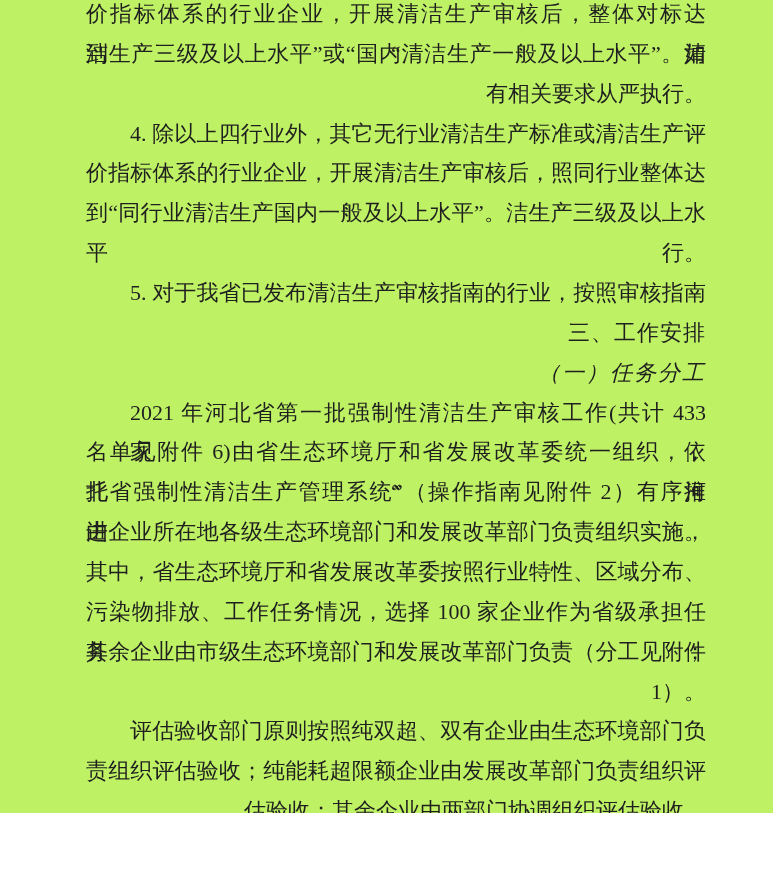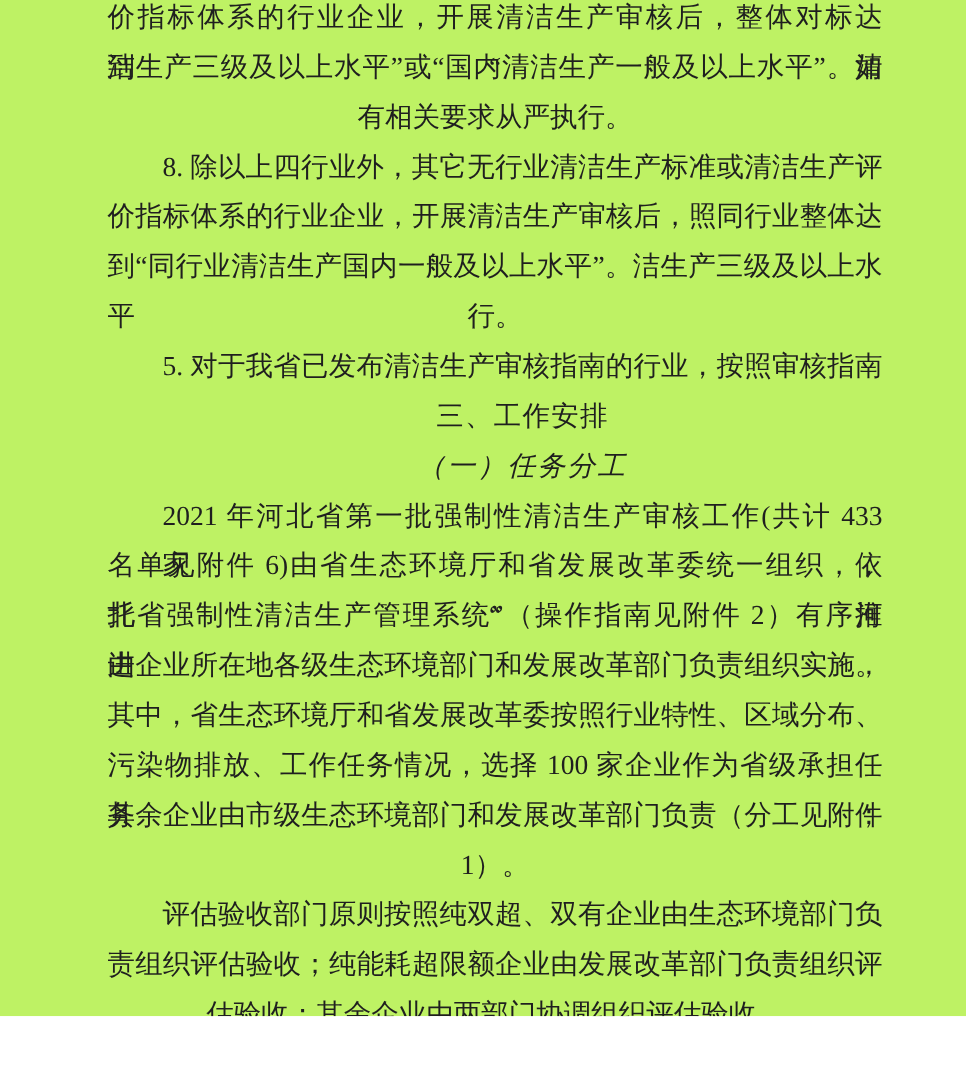--- a/index.html
+++ b/index.html
@@ -22,21 +22,21 @@
     width: 620px;
     font-size: 22px;
     line-height: 39.86px;
     color: #1f1f1f;
     letter-spacing: 0;
   }
   .line {
     height: 39.86px;
     white-space: nowrap;
     overflow: visible;
-    text-align: center;
+    text-align: right;
   }
   .line.full {
     white-space: normal;
     text-align: justify;
     text-align-last: justify;
   }
   .line.ind {
     padding-left: 44px;
   }
   .line.heading {
@@ -51,21 +51,21 @@
   }
 </style>
 </head>
 <body>
 
 <div class="page">
   <div class="doc">
     <div class="line full">价指标体系的行业企业，开展清洁生产审核后，整体对标达到“清</div>
     <div class="line full">洁生产三级及以上水平”或“国内清洁生产一般及以上水平”。如</div>
     <div class="line">有相关要求从严执行。</div>
-    <div class="line ind full">8. 除以上四行业外，其它无行业清洁生产标准或清洁生产评</div>
+    <div class="line ind full">4. 除以上四行业外，其它无行业清洁生产标准或清洁生产评</div>
     <div class="line full">价指标体系的行业企业，开展清洁生产审核后，照同行业整体达</div>
     <div class="line full">到“同行业清洁生产国内一般及以上水平”。洁生产三级及以上水平</div>
     <div class="line">行。</div>
     <div class="line ind full">5. 对于我省已发布清洁生产审核指南的行业，按照审核指南</div>
     <div class="line ind heading">三、工作安排</div>
     <div class="line ind kai">（一）任务分工</div>
     <div class="line ind full">2021 年河北省第一批强制性清洁生产审核工作(共计 433 家，</div>
     <div class="line full">名单见附件 6)由省生态环境厅和省发展改革委统一组织，依托“河</div>
     <div class="line full">北省强制性清洁生产管理系统”（操作指南见附件 2）有序推进，</div>
     <div class="line full">由企业所在地各级生态环境部门和发展改革部门负责组织实施。</div>

